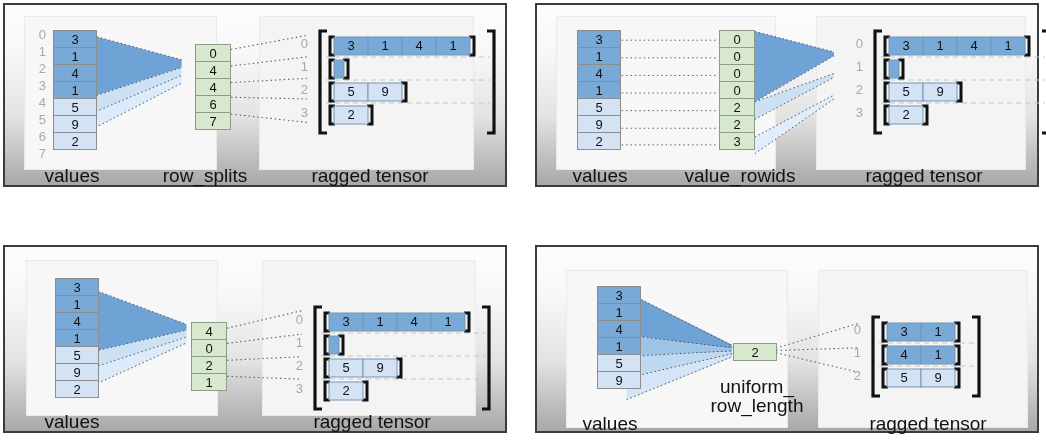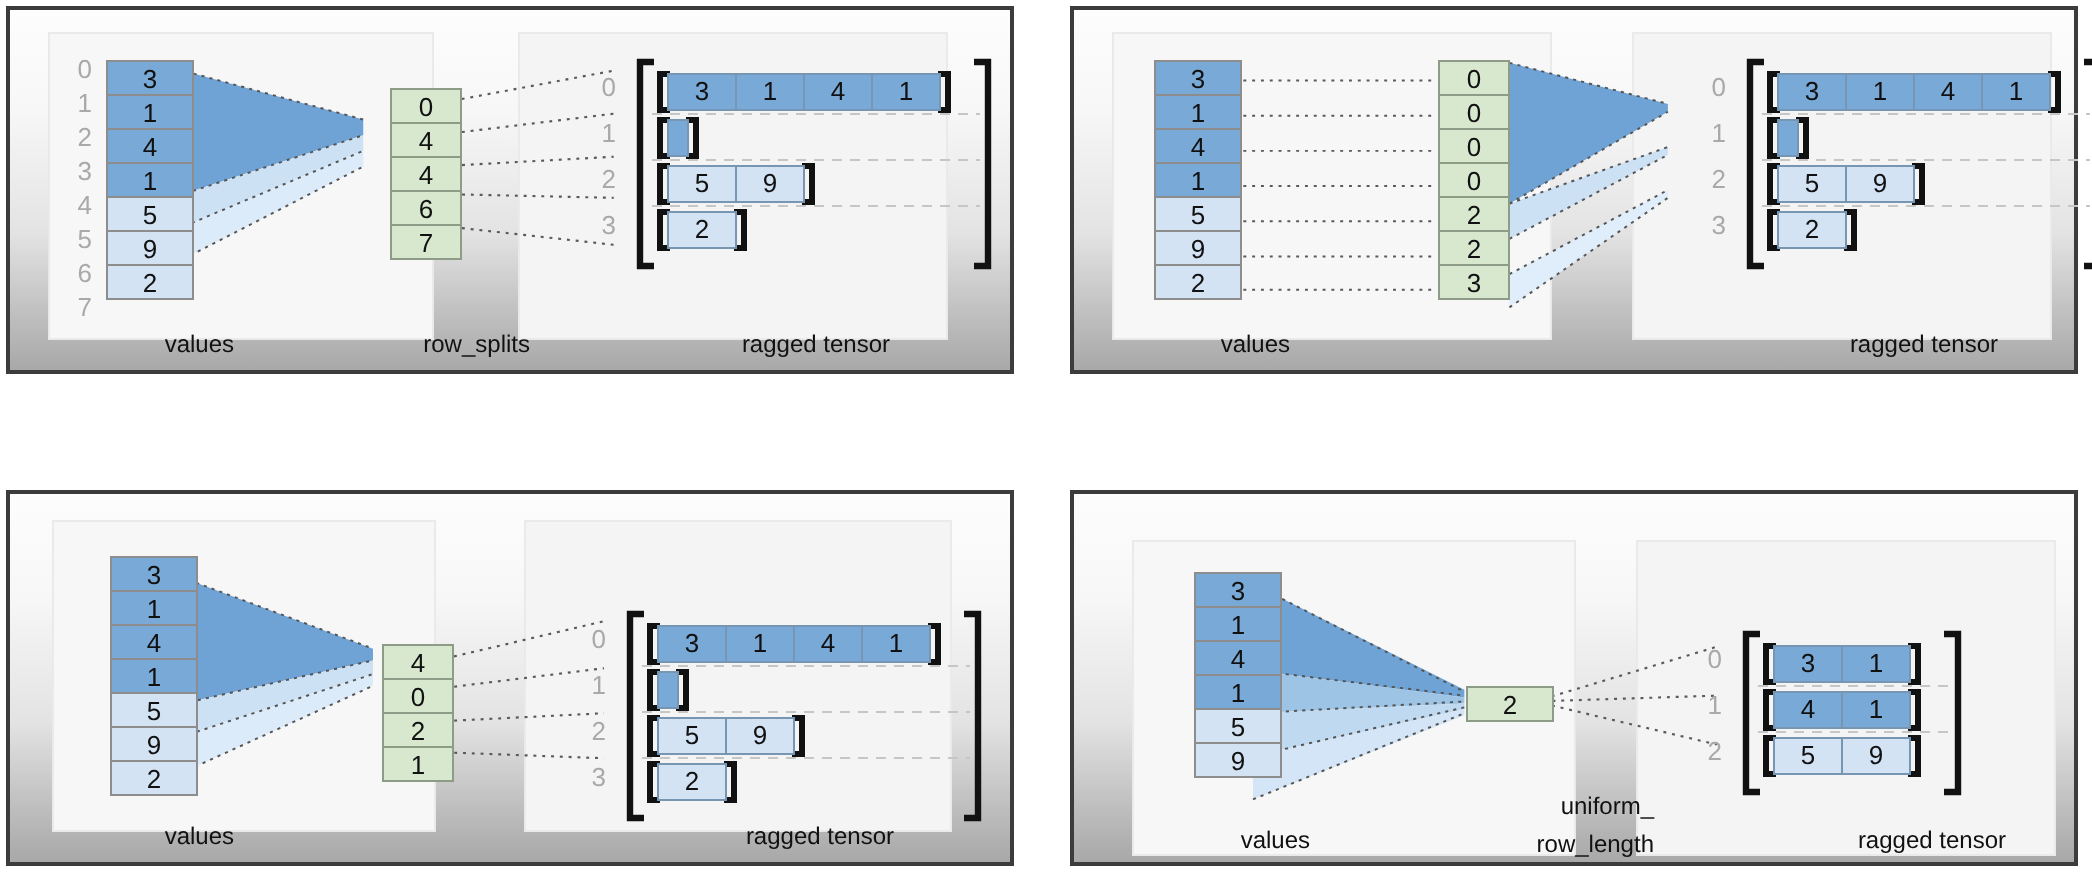--- a/index.html
+++ b/index.html
@@ -43,22 +43,22 @@
   .cell.green{background:#d7e8cf;border-color:#8d9c86;}
 
   .idxcol{position:absolute;}
   .idx{
     height:18px;line-height:18px;margin-top:-1px;
     font-size:13px;color:#a9a9a9;text-align:right;
     padding-right:3px;
   }
 
   .caption{
-    position:absolute;text-align:right;
-    font-size:12px;color:#111;white-space:pre-line;
+    position:absolute;text-align:center;
+    font-size:19px;color:#111;white-space:pre-line;
   }
   .caption.b{font-weight:normal;}
 
   
   .rt{position:absolute;}
 
   .rtlabel{position:absolute;font-size:13px;color:#a9a9a9;text-align:right;width:14px;}
 </style>
 </head>
 <body>
@@ -223,20 +223,21 @@
           <text x="39" y="67" text-anchor="middle" font-size="13" font-family="&quot;Liberation Sans&quot;, sans-serif" fill="#111">5</text>
           <rect x="56" y="54" width="34" height="18" fill="#d3e3f4" stroke="#7796b4" stroke-width="1"></rect>
           <text x="73" y="67" text-anchor="middle" font-size="13" font-family="&quot;Liberation Sans&quot;, sans-serif" fill="#111">9</text>
           <path d="M23,77 L18,77 L18,95 L23,95" stroke="#111111" stroke-width="3" fill="none"></path>
           <path d="M55,77 L60,77 L60,95 L55,95" stroke="#111111" stroke-width="3" fill="none"></path>
           <rect x="22" y="77" width="34" height="18" fill="#d3e3f4" stroke="#7796b4" stroke-width="1"></rect>
           <text x="39" y="90" text-anchor="middle" font-size="13" font-family="&quot;Liberation Sans&quot;, sans-serif" fill="#111">2</text>
         </svg><div class="rtlabel" style="left: -18px; top: 7px;">0</div><div class="rtlabel" style="left: -18px; top: 30px;">1</div><div class="rtlabel" style="left: -18px; top: 53px;">2</div><div class="rtlabel" style="left: -18px; top: 76px;">3</div></div>
 
     <div class="caption" style="left:18px;top:160px;width:90px;">values</div>
+    <div class="caption b" style="left:128px;top:160px;width:150px;">value_rowids</div>
     <div class="caption" style="left:312px;top:160px;width:150px;">ragged tensor</div>
   </div>
 
   <div class="panel p3">
     <div class="card card-white" style="left:22px;top:14px;width:190px;height:154px;"></div>
     <div class="card" style="left:258px;top:14px;width:212px;height:154px;"></div>
 
     <svg class="fig" viewBox="0 0 504 188">
       <polygon points="72,38 182,79 182,85 72,110" fill="#6fa3d6"></polygon>
       <polygon points="72,110 182,85 182,92 72,128" fill="#cde1f4"></polygon>
@@ -358,18 +359,18 @@
           <text x="73" y="44" text-anchor="middle" font-size="13" font-family="&quot;Liberation Sans&quot;, sans-serif" fill="#111">1</text>
           <path d="M23,54 L18,54 L18,72 L23,72" stroke="#111111" stroke-width="3" fill="none"></path>
           <path d="M89,54 L94,54 L94,72 L89,72" stroke="#111111" stroke-width="3" fill="none"></path>
           <rect x="22" y="54" width="34" height="18" fill="#d3e3f4" stroke="#7796b4" stroke-width="1"></rect>
           <text x="39" y="67" text-anchor="middle" font-size="13" font-family="&quot;Liberation Sans&quot;, sans-serif" fill="#111">5</text>
           <rect x="56" y="54" width="34" height="18" fill="#d3e3f4" stroke="#7796b4" stroke-width="1"></rect>
           <text x="73" y="67" text-anchor="middle" font-size="13" font-family="&quot;Liberation Sans&quot;, sans-serif" fill="#111">9</text>
         </svg><div class="rtlabel" style="left: -18px; top: 7px;">0</div><div class="rtlabel" style="left: -18px; top: 30px;">1</div><div class="rtlabel" style="left: -18px; top: 53px;">2</div></div>
 
     <div class="caption" style="left:28px;top:166px;width:90px;">values</div>
-    <div class="caption b" style="left:150px;top:147px;width:140px;line-height:19px;">uniform_
+    <div class="caption b" style="left:150px;top:130px;width:140px;line-height:19px;">uniform_
 row_length</div>
     <div class="caption" style="left:316px;top:166px;width:150px;">ragged tensor</div>
   </div>
 
 </div>
 
 </body></html>

